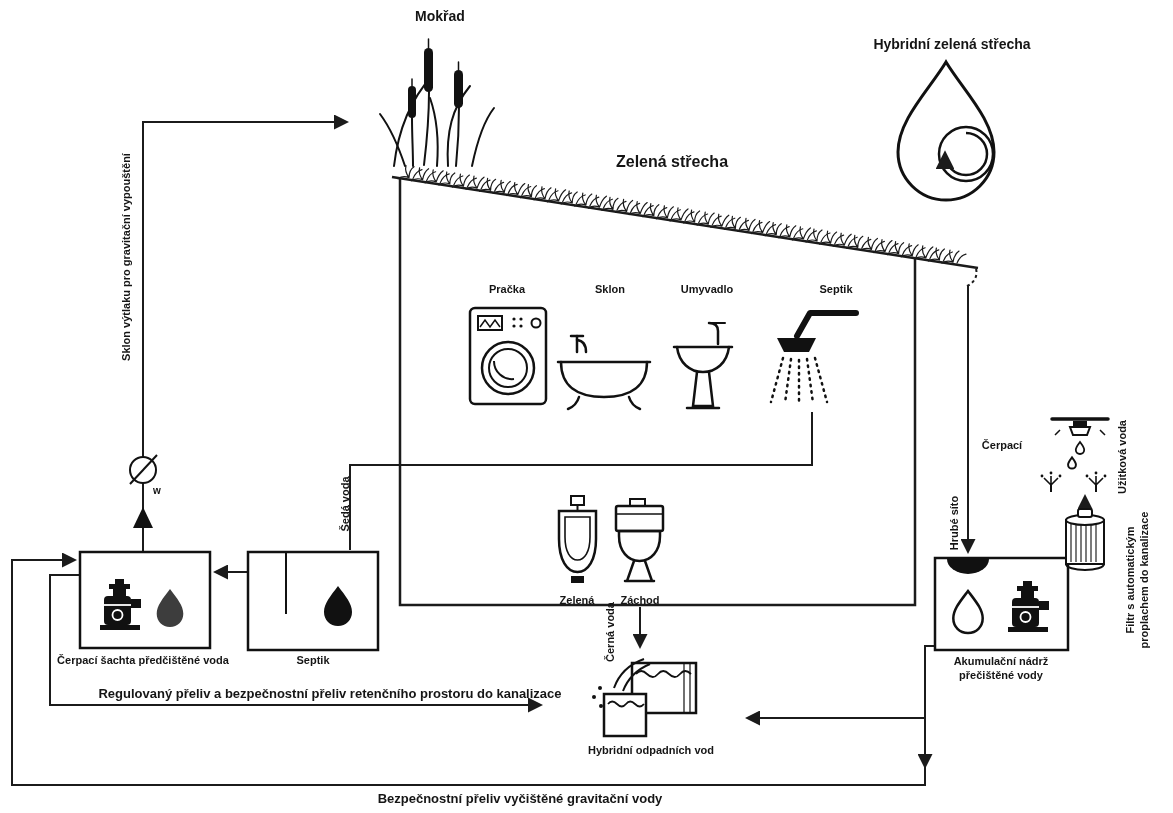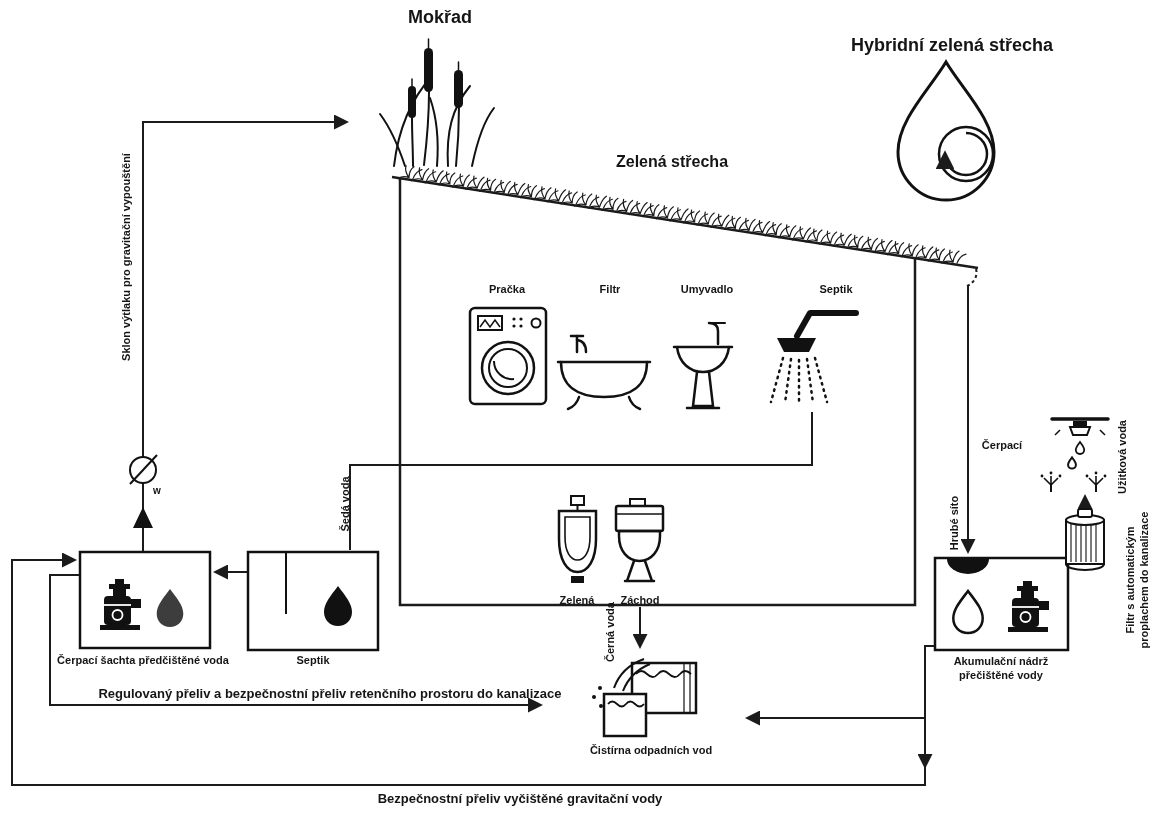--- a/index.html
+++ b/index.html
@@ -1,20 +1,20 @@
 <!DOCTYPE html>
 <html><head>
 <meta charset="utf-8">
 <style>
   html,body{margin:0;padding:0;background:#fff}
   .canvas{position:relative;width:1173px;height:813px;background:#fff;font-family:"Liberation Sans",sans-serif;overflow:hidden}
   .layer{position:absolute;left:0;top:0}
   .lbl{position:absolute;transform:translate(-50%,-50%);font-weight:700;color:#151515;font-size:16px;white-space:nowrap;text-align:center;line-height:1.25}
   .lbl.v{transform:translate(-50%,-50%) rotate(-90deg)}
-  .lbl.lg{font-size:18px}
+  .lbl.lg{font-size:14px}
   .lbl.sm{font-size:11px}
   .lbl.xs{font-size:13px}
   .lbl.wrap{white-space:normal}
   text.svgw{font-family:"Liberation Sans",sans-serif;font-size:10px;font-weight:700;fill:#111}
 </style>
 </head>
 <body>
 
 <div class="canvas">
 
@@ -254,35 +254,35 @@
       </g>
       <use href="#drop" transform="translate(1072,463) scale(0.28)" fill="none" stroke="#111" stroke-width="7"></use>
     </g>
   </svg>
 
   <div class="lbl lg" style="left:440px;top:17px">Mokřad</div>
   <div class="lbl lg" style="left:952px;top:45px">Hybridní zelená střecha</div>
   <div class="lbl" style="left:672px;top:162px">Zelená střecha</div>
 
   <div class="lbl sm" style="left:507px;top:290px">Pračka</div>
-  <div class="lbl sm" style="left:610px;top:290px">Filtr</div>
+  <div class="lbl sm" style="left:610px;top:290px">Sklon</div>
   <div class="lbl sm" style="left:707px;top:290px">Umyvadlo</div>
   <div class="lbl sm" style="left:836px;top:290px">Septik</div>
   <div class="lbl sm" style="left:577px;top:601px">Zelená</div>
   <div class="lbl sm" style="left:640px;top:601px">Záchod</div>
 
   <div class="lbl sm v" style="left:346px;top:504px">Šedá voda</div>
   <div class="lbl sm v" style="left:611px;top:632px">Černá voda</div>
   <div class="lbl sm v" style="left:127px;top:257px">Sklon výtlaku pro gravitační vypouštění</div>
   <div class="lbl sm v" style="left:955px;top:523px">Hrubé síto</div>
   <div class="lbl sm v" style="left:1123px;top:457px">Užitková voda</div>
   <div class="lbl sm v wrap" style="left:1138px;top:580px;width:150px">Filtr s automatickým proplachem do kanalizace</div>
 
   <div class="lbl sm" style="left:143px;top:661px">Čerpací šachta předčištěné voda</div>
   <div class="lbl sm" style="left:313px;top:661px">Septik</div>
-  <div class="lbl sm" style="left:651px;top:751px">Čistírna odpadních vod</div>
+  <div class="lbl sm" style="left:651px;top:751px">Hybridní odpadních vod</div>
   <div class="lbl sm wrap" style="left:1001px;top:669px;width:135px">Akumulační nádrž přečištěné vody</div>
   <div class="lbl sm" style="left:1002px;top:446px">Čerpací</div>
 
   <div class="lbl xs" style="left:330px;top:694px">Regulovaný přeliv a bezpečnostní přeliv retenčního prostoru do kanalizace</div>
   <div class="lbl xs" style="left:520px;top:799px">Bezpečnostní přeliv vyčištěné gravitační vody</div>
 
 </div>
 
 </body></html>

